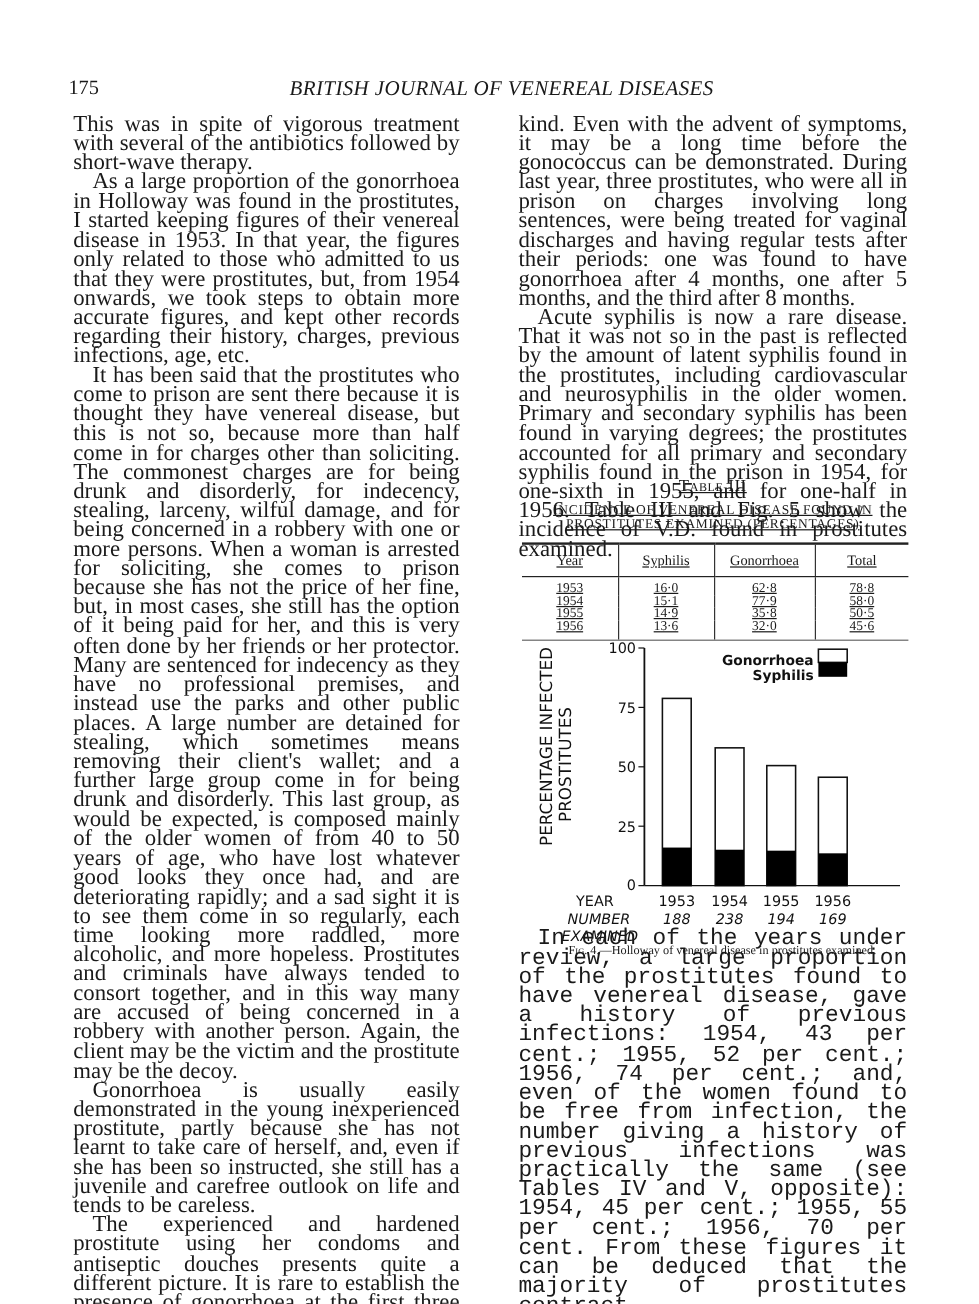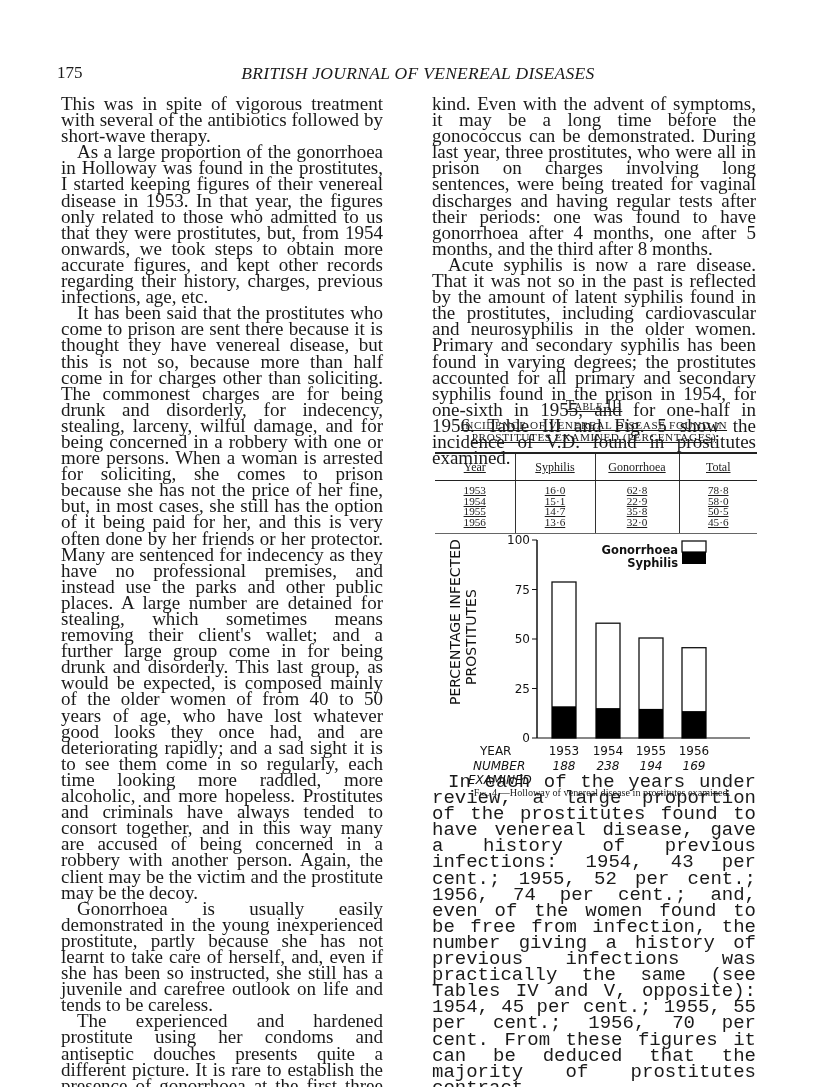--- a/index.html
+++ b/index.html
@@ -71,26 +71,26 @@
     <tbody>
       <tr class="first">
         <td>1953</td>
         <td>16·0</td>
         <td>62·8</td>
         <td>78·8</td>
       </tr>
       <tr>
         <td>1954</td>
         <td>15·1</td>
-        <td>22·9</td>
+        <td>77·9</td>
         <td>58·0</td>
       </tr>
       <tr>
         <td>1955</td>
-        <td>14·7</td>
+        <td>14·9</td>
         <td>35·8</td>
         <td>50·5</td>
       </tr>
       <tr class="last">
         <td>1956</td>
         <td>13·6</td>
         <td>32·0</td>
         <td>45·6</td>
       </tr>
     </tbody>

